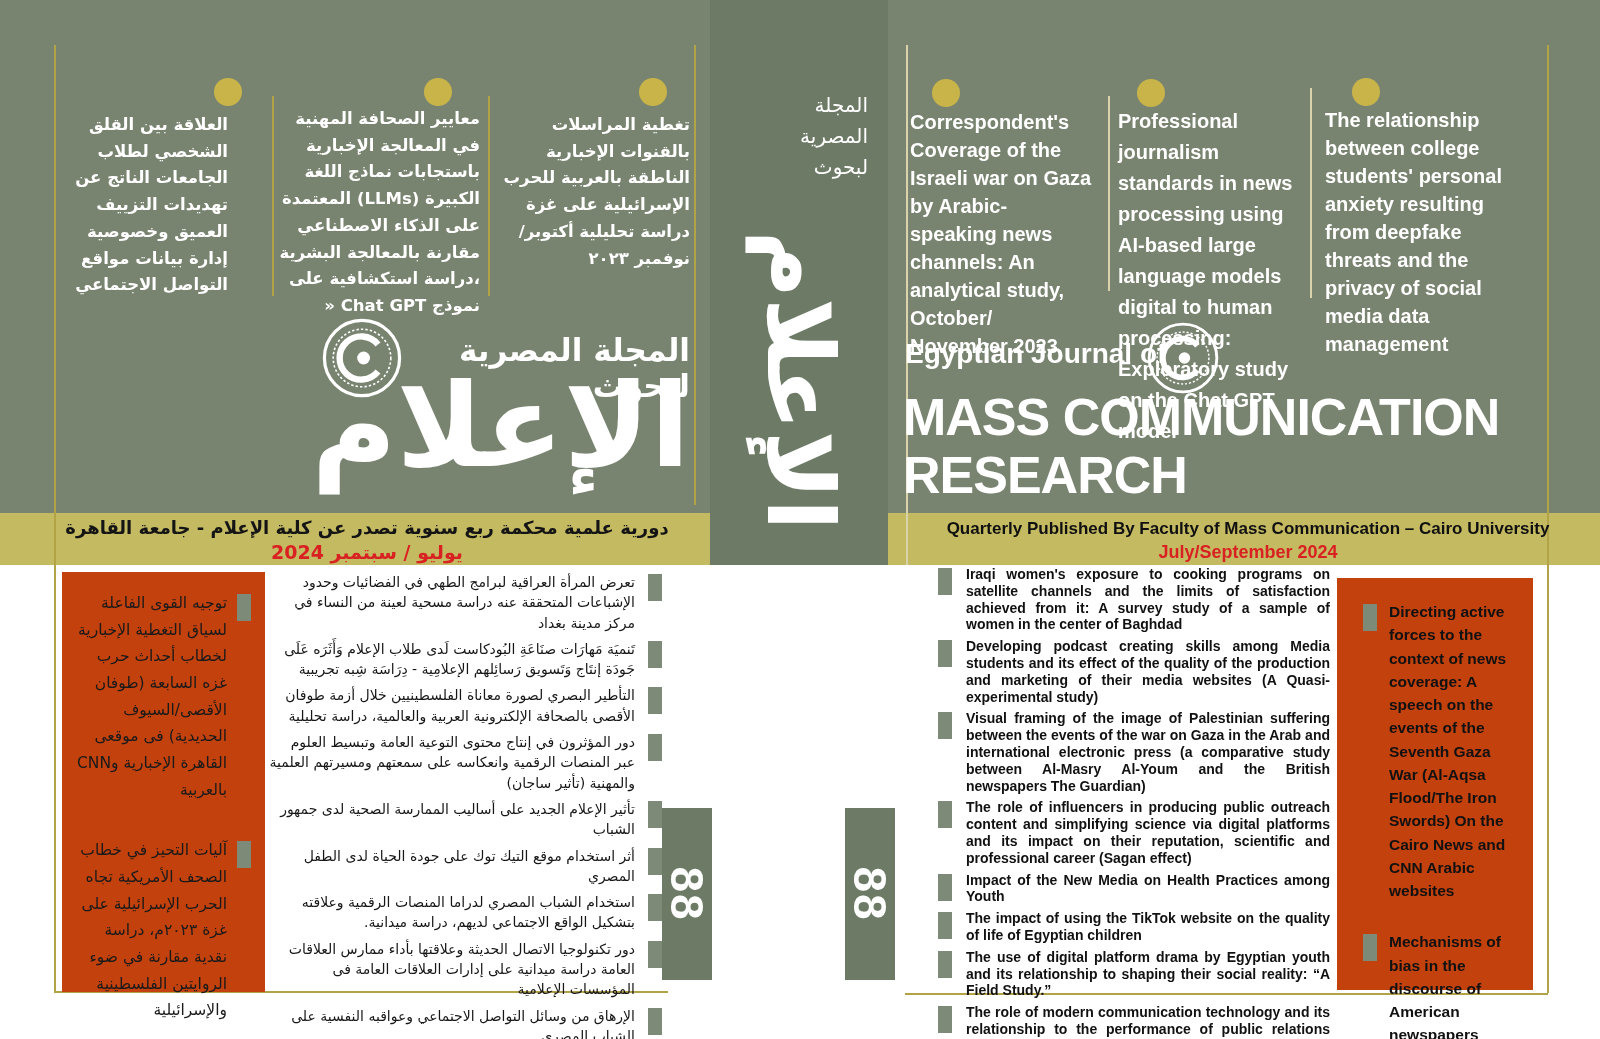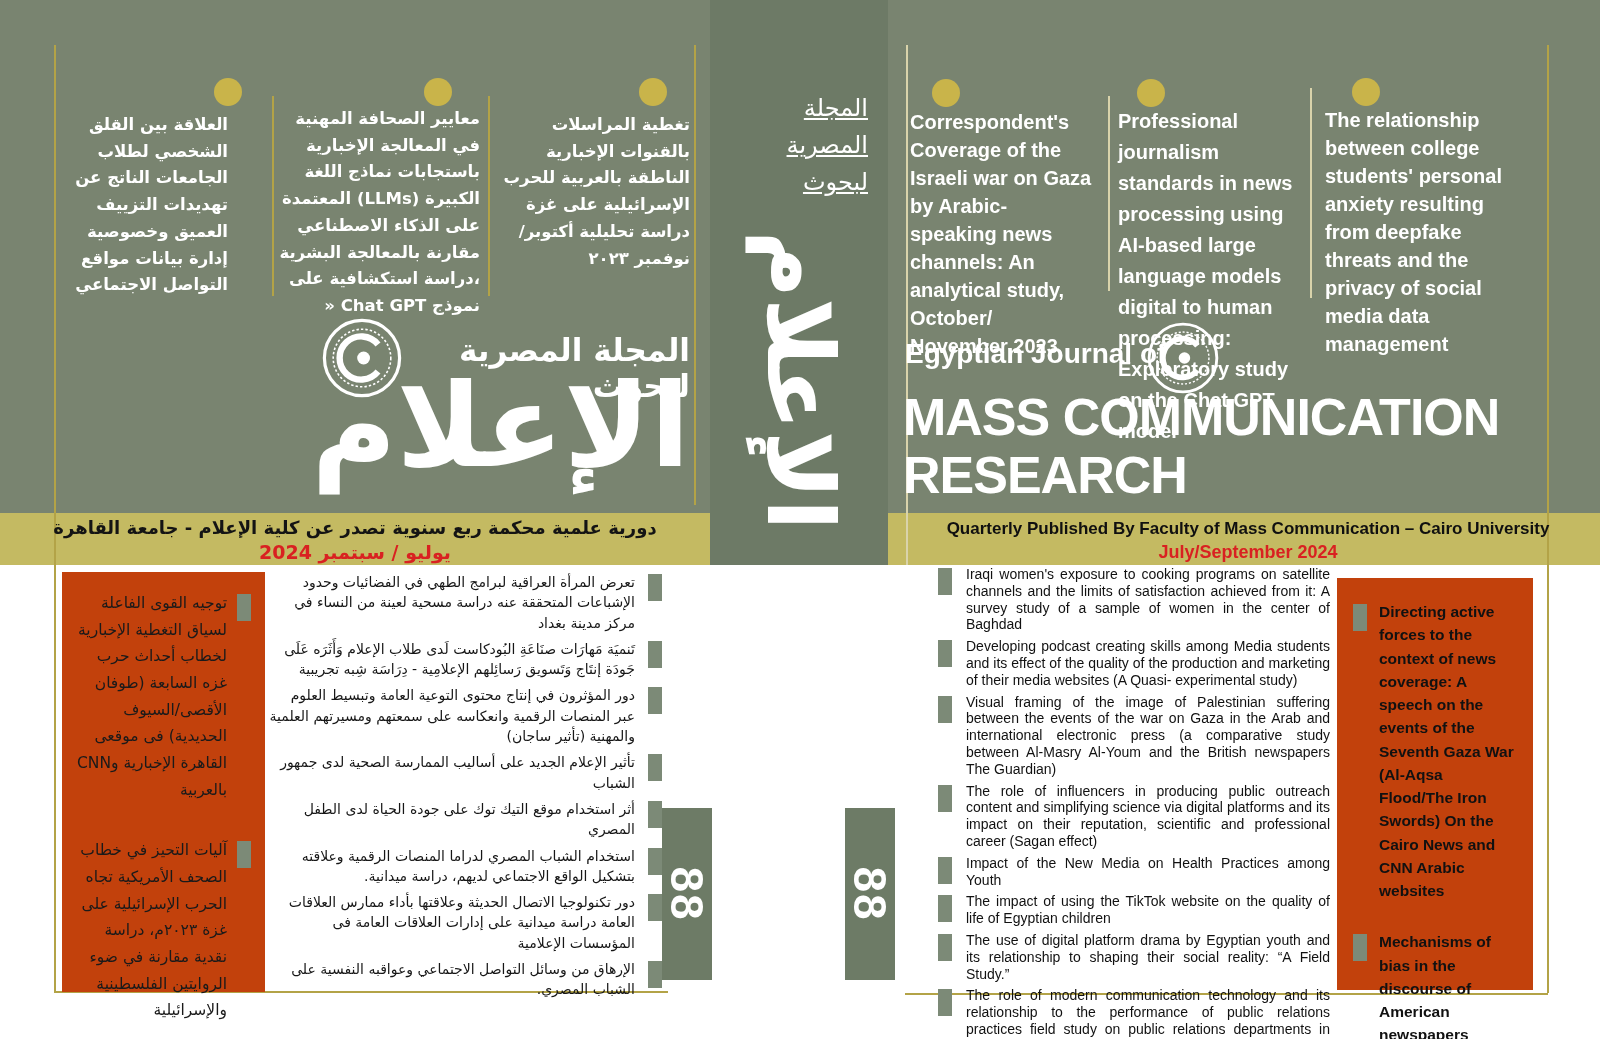--- a/index.html
+++ b/index.html
@@ -28,33 +28,33 @@
   .en-logo-pre{color:#fff;font-size:28px;font-weight:700;font-family:"Liberation Sans",sans-serif;}
   .en-logo-big{color:#fff;font-size:52px;font-weight:800;letter-spacing:-1px;line-height:1.12;
                font-family:"Liberation Sans",sans-serif;}
   
   .band-text{width:100%;text-align:center;}
   .band-tag-ar{direction:rtl;font-size:18px;font-weight:700;color:#141414;line-height:24px;margin-top:3px;}
   .band-date-ar{direction:rtl;font-size:19px;font-weight:700;color:#d92121;line-height:24px;}
   .band-tag-en{font-size:17px;font-weight:700;color:#101010;line-height:24px;margin-top:4px;font-family:"Liberation Sans",sans-serif;}
   .band-date-en{font-size:18px;font-weight:700;color:#d92121;line-height:22px;font-family:"Liberation Sans",sans-serif;}
   
-  .spine-name{color:#fff;direction:rtl;text-align:right;font-size:24px;line-height:1.55;font-weight:400;text-decoration:underline;}
+  .spine-name{color:#fff;direction:rtl;text-align:right;font-size:20px;line-height:1.55;font-weight:400;}
   .spine-big-wrap{display:flex;align-items:center;justify-content:center;}
   .spine-big{display:inline-block;transform:rotate(90deg);color:#fff;font-size:92px;font-weight:700;white-space:nowrap;}
   
   .issue-box{width:50px;height:172px;background:#6d7b66;display:flex;align-items:center;justify-content:center;}
   .issue-num{display:inline-block;transform:rotate(90deg);color:#fff;font-size:46px;font-weight:700;
              letter-spacing:2px;font-family:"Liberation Sans",sans-serif;}
   
   .toc-ar{direction:rtl;}
   .toc-ar .item{position:relative;padding-right:27px;margin-bottom:6px;text-align:right;
                 font-size:14px;line-height:1.45;color:#161616;}
   .toc-en .item{position:relative;padding-left:28px;margin-bottom:5px;text-align:justify;
-                font-size:14px;line-height:1.2;color:#111;font-weight:400;font-family:"Liberation Sans",sans-serif;}
+                font-size:14px;line-height:1.2;color:#111;font-weight:700;font-family:"Liberation Sans",sans-serif;}
   .sq-bullet{position:absolute;top:2px;width:14px;height:27px;background:#7c8a77;}
   .toc-ar .sq-bullet{right:0;}
   .toc-en .sq-bullet{left:0;}
   
   .cream-box{background:#c2410c;}
   .side-ar .item{position:relative;direction:rtl;text-align:right;padding-right:24px;
                  font-size:15.5px;line-height:1.72;color:#1a1a1a;margin-bottom:34px;}
   .side-en .item{position:relative;padding-left:26px;font-size:15.5px;line-height:1.5;color:#111;
                  font-weight:700;font-family:"Liberation Sans",sans-serif;margin-bottom:28px;}
   .side-ar .sq-bullet{right:0;top:4px;}
@@ -123,32 +123,33 @@
     <circle cx="50" cy="50" r="47" fill="none" stroke="#ffffff" stroke-width="4"></circle>
     <circle cx="50" cy="50" r="36" fill="none" stroke="#ffffff" stroke-width="2" stroke-dasharray="3 2.6"></circle>
     <path d="M70 33 A 27 27 0 1 0 70 67" fill="none" stroke="#ffffff" stroke-width="8"></path>
     <circle cx="52" cy="50" r="8" fill="#ffffff"></circle>
   </svg>
   <div class="abs en-logo-big" style="left:903px;top:388px;width:640px;">
     <div>MASS COMMUNICATION</div>
     <div>RESEARCH</div>
   </div>
 
-  <div class="abs band-text" style="left:0;top:513px;width:710px;">
+  <div class="abs band-text" style="left:12px;top:513px;width:710px;">
     <div class="band-tag-ar">دورية علمية محكمة ربع سنوية تصدر عن كلية الإعلام - جامعة القاهرة</div>
     <div class="band-date-ar">يوليو / سبتمبر 2024</div>
   </div>
   <div class="abs band-text" style="left:892px;top:513px;width:712px;">
     <div class="band-tag-en">Quarterly Published By  Faculty of Mass Communication – Cairo University</div>
     <div class="band-date-en">July/September 2024</div>
   </div>
 
   <div class="abs toc-ar" style="left:268px;top:572px;width:394px;">
     <div class="item"><span class="sq-bullet"></span><span>تعرض المرأة العراقية لبرامج الطهي في الفضائيات وحدود الإشباعات المتحققة عنه دراسة مسحية لعينة من النساء في مركز مدينة بغداد</span></div>
     <div class="item"><span class="sq-bullet"></span><span>تَنميَة مَهارَات صنَاعَةِ البُودكاست لَدى طلاب الإعلام وَأَثَرَه عَلَى جَودَة إنتَاج وَتَسويق رَسائِلهم الإعلامِية - دِرَاسَة شِبه تجريبية</span></div>
+    <div class="item"><span class="sq-bullet"></span><span>التأطير البصري لصورة معاناة الفلسطينيين خلال أزمة طوفان الأقصى بالصحافة الإلكترونية العربية والعالمية، دراسة تحليلية</span></div>
     <div class="item"><span class="sq-bullet"></span><span>دور المؤثرون في إنتاج محتوى التوعية العامة وتبسيط العلوم عبر المنصات الرقمية وانعكاسه على سمعتهم ومسيرتهم العلمية والمهنية (تأثير ساجان)</span></div>
     <div class="item"><span class="sq-bullet"></span><span>تأثير الإعلام الجديد على أساليب الممارسة الصحية لدى جمهور الشباب</span></div>
     <div class="item"><span class="sq-bullet"></span><span>أثر استخدام موقع التيك توك على جودة الحياة لدى الطفل المصري</span></div>
     <div class="item"><span class="sq-bullet"></span><span>استخدام الشباب المصري لدراما المنصات الرقمية وعلاقته بتشكيل الواقع الاجتماعي لديهم، دراسة ميدانية.</span></div>
     <div class="item"><span class="sq-bullet"></span><span>دور تكنولوجيا الاتصال الحديثة وعلاقتها بأداء ممارس العلاقات العامة دراسة ميدانية على إدارات العلاقات العامة فى المؤسسات الإعلامية</span></div>
     <div class="item"><span class="sq-bullet"></span><span>الإرهاق من وسائل التواصل الاجتماعي وعواقبه النفسية على الشباب المصري.</span></div>
   </div>
 
   <div class="abs cream-box side-ar" style="left:62px;top:572px;width:203px;height:420px;padding:18px 14px;box-sizing:border-box;">
     <div class="item"><span class="sq-bullet"></span><span>توجيه القوى الفاعلة لسياق التغطية الإخبارية لخطاب أحداث حرب غزه السابعة (طوفان الأقصى/السيوف الحديدية) فى موقعى القاهرة الإخبارية وCNN بالعربية</span></div>
@@ -167,18 +168,18 @@
     <div class="item"><span class="sq-bullet"></span><span>Developing podcast creating skills among Media students and its effect of the quality of the production and marketing of their media websites (A Quasi- experimental study)</span></div>
     <div class="item"><span class="sq-bullet"></span><span>Visual framing of the image of Palestinian suffering between the events of the war on Gaza in the Arab and international electronic press (a comparative study between Al-Masry Al-Youm and the British newspapers The Guardian)</span></div>
     <div class="item"><span class="sq-bullet"></span><span>The role of influencers in producing public outreach content and simplifying science via digital platforms and its impact on their reputation, scientific and professional career (Sagan effect)</span></div>
     <div class="item"><span class="sq-bullet"></span><span>Impact of the New Media on Health Practices among Youth</span></div>
     <div class="item"><span class="sq-bullet"></span><span>The impact of using the TikTok website on the quality of life of Egyptian children</span></div>
     <div class="item"><span class="sq-bullet"></span><span>The use of digital platform drama by Egyptian youth and its relationship to shaping their social reality: “A Field Study.”</span></div>
     <div class="item"><span class="sq-bullet"></span><span>The role of modern communication technology and its relationship to the performance of public relations practices field study on public relations departments in media institutions</span></div>
 
   </div>
 
-  <div class="abs cream-box side-en" style="left:1337px;top:578px;width:196px;height:412px;padding:22px 12px 0 16px;box-sizing:border-box;">
+  <div class="abs cream-box side-en" style="left:1337px;top:578px;width:196px;height:412px;padding:22px 12px 0 26px;box-sizing:border-box;">
     <div class="item"><span class="sq-bullet"></span><span>Directing active forces to the context of news coverage: A speech on the events of the Seventh Gaza War (Al-Aqsa Flood/The Iron Swords) On the Cairo News and CNN Arabic websites</span></div>
     <div class="item"><span class="sq-bullet"></span><span>Mechanisms of bias in the discourse of American newspapers towards the Israeli war on Gaza 2023: A comparative critical study in the light of the Palestinian and Israeli narratives</span></div>
   </div>
 
 </div>
 
 </body></html>

